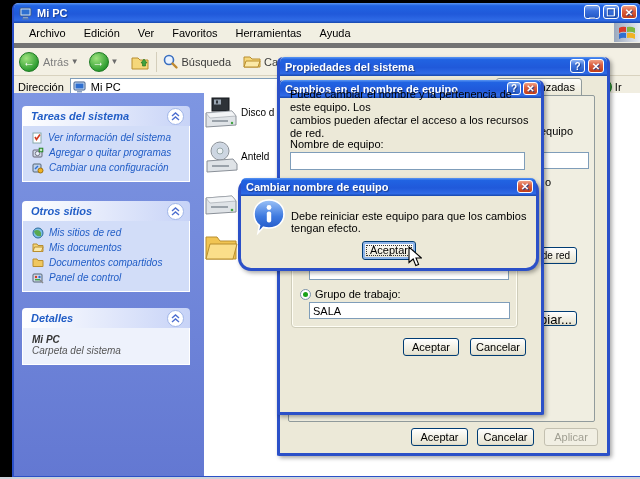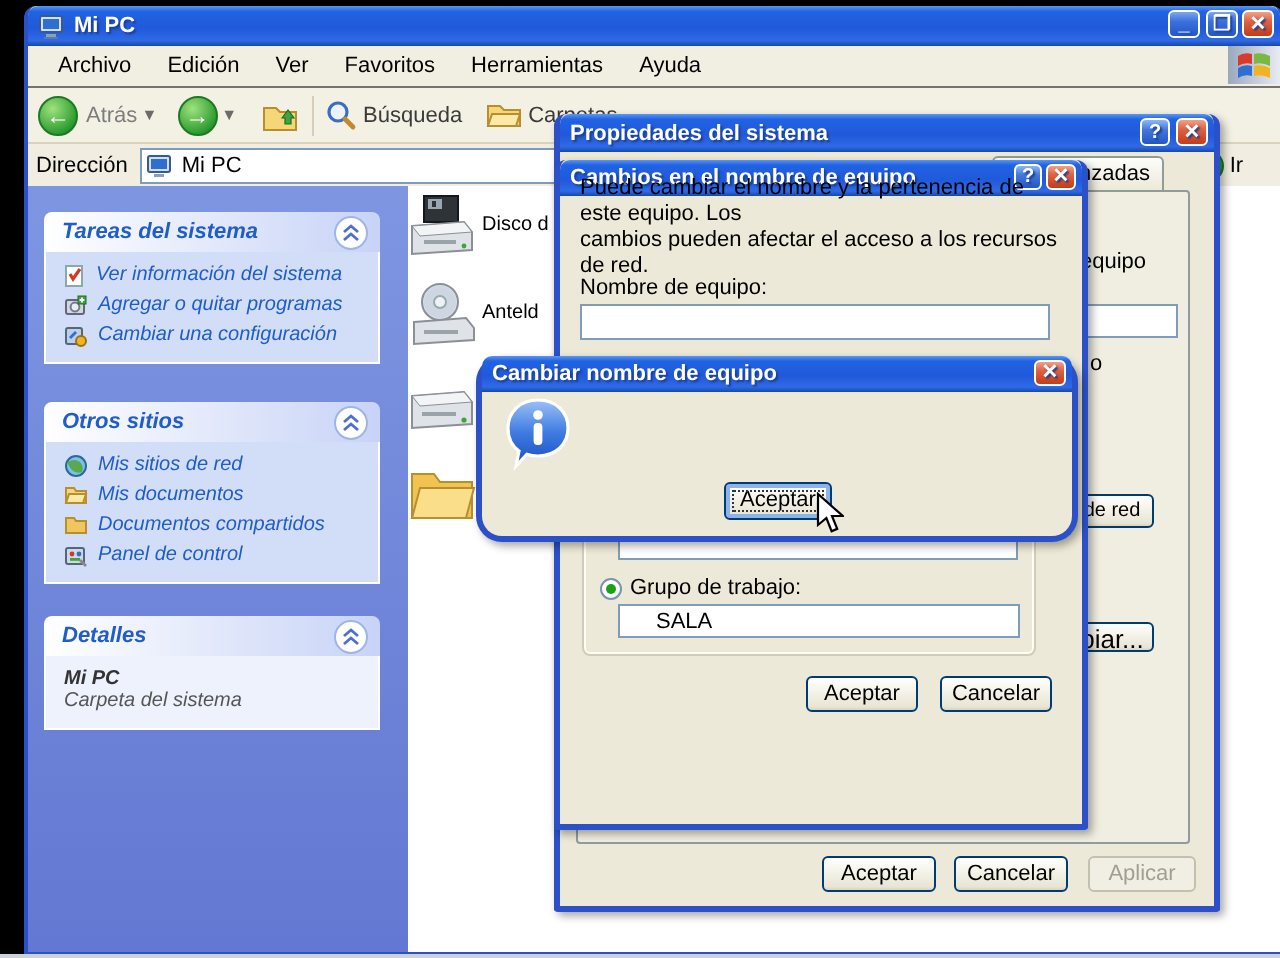--- a/index.html
+++ b/index.html
@@ -19,31 +19,31 @@
   .tb-close{background:linear-gradient(180deg,#f1a185 0%,#dc6142 40%,#c33d17 100%);}
   .tb-help{background:linear-gradient(180deg,#8fb6f5 0%,#4478dd 40%,#2257c4 100%);}
   .tb-plain{background:linear-gradient(180deg,#7da6ef 0%,#3b70dd 40%,#2257c4 100%);}
   .xp-btn{position:absolute;height:18px;border:1px solid #003c74;border-radius:3px;
     background:linear-gradient(180deg,#ffffff 0%,#f4f2e8 45%,#e8e5d4 90%,#d8d4c0 100%);
     font-size:11px;text-align:center;line-height:16px;box-sizing:border-box;color:#000;}
   .xp-btn.disabled{border-color:#c3c0b0;color:#a09f92;background:#f1efe3;}
   .xp-btn.focused{box-shadow:inset 0 0 0 2px #8db4ea;}
   .xp-btn.focused::after{content:"";position:absolute;left:3px;right:3px;top:3px;bottom:3px;border:1px dotted #333;}
   .field{position:absolute;background:#fff;border:1px solid #7f9db9;box-sizing:border-box;
-    font-family:"Liberation Sans",sans-serif;font-size:11px;padding:1px 18px;}
+    font-family:"Liberation Sans",sans-serif;font-size:11px;padding:1px 3px;}
   .radio{position:absolute;width:11px;height:11px;border:1px solid #7b93ab;border-radius:50%;
     background:radial-gradient(circle at 35% 30%,#fff 55%,#dfe6ee);box-sizing:border-box;}
   .radio.sel::after{content:"";position:absolute;left:2px;top:2px;width:5px;height:5px;border-radius:50%;background:#19a119;}
   .grouplabel{font-size:11px;}
 
   
   #mipc{left:12px;top:3px;width:626px;height:473px;border:2px solid #2b50c8;border-top:none;
     border-radius:6px 6px 0 0;position:absolute;background:#ece9d8;}
   #mipc .titlebar{height:20px;}
-  .menubar{position:relative;height:20px;background:#f1efe2;border-bottom:1px solid #737373;
+  .menubar{position:relative;height:20px;background:#f1efe2;border-bottom:5px solid #737373;
     display:flex;align-items:center;padding-left:6px;color:#000;}
   .menubar .mi{padding:2px 9px;}
   .xp-logo{position:absolute;right:0;top:0;width:26px;height:19px;
     background:linear-gradient(90deg,#9aa8bd,#e8ecf2);display:flex;align-items:center;justify-content:center;}
   .toolbar{position:relative;height:27px;background:#f3f0e4;border-bottom:1px solid #d8d2bf;
     display:flex;align-items:center;color:#3a3a3a;}
   .navcircle{width:20px;height:20px;border-radius:50%;
     background:radial-gradient(circle at 35% 30%,#9fe27e,#2f9e32 70%,#1c6c20);border:1px solid #1d7a22;
     color:#fff;font-weight:bold;text-align:center;line-height:19px;font-size:12px;box-sizing:border-box;}
   .tool-sep{width:1px;height:20px;background:#d4cebb;margin:0 5px;}
@@ -381,20 +381,21 @@
             <linearGradient id="gi" x1="0" y1="0" x2="0" y2="1">
               <stop offset="0" stop-color="#9cc2f7"></stop>
               <stop offset="0.5" stop-color="#3e7ae0"></stop>
               <stop offset="1" stop-color="#1b4fc0"></stop>
             </linearGradient>
           </defs>
           <circle cx="17" cy="8.5" r="2.4" fill="#fff"></circle>
           <rect x="14.8" y="12.5" width="4.4" height="11" rx="2" fill="#fff"></rect>
         </svg>
     </span>
+    <span class="abs" style="left:50px;top:32px;">Debe reiniciar este equipo para que los cambios tengan efecto.</span>
     <span class="xp-btn focused" style="left:121px;top:63px;width:54px;height:19px;line-height:17px;">Aceptar</span>
   </div>
 
   <span class="cursor" style="left:408px;top:246px;">
     <svg width="14" height="21" viewBox="0 0 14 21">
         <path d="M1,1 L1,16.5 L5.2,13 L7.8,19.6 L10.6,18.4 L8,12 L13.4,12 Z" fill="#fff" stroke="#000" stroke-width="1.1"></path>
       </svg>
   </span>
 
   <div class="bottomstrip"></div>

